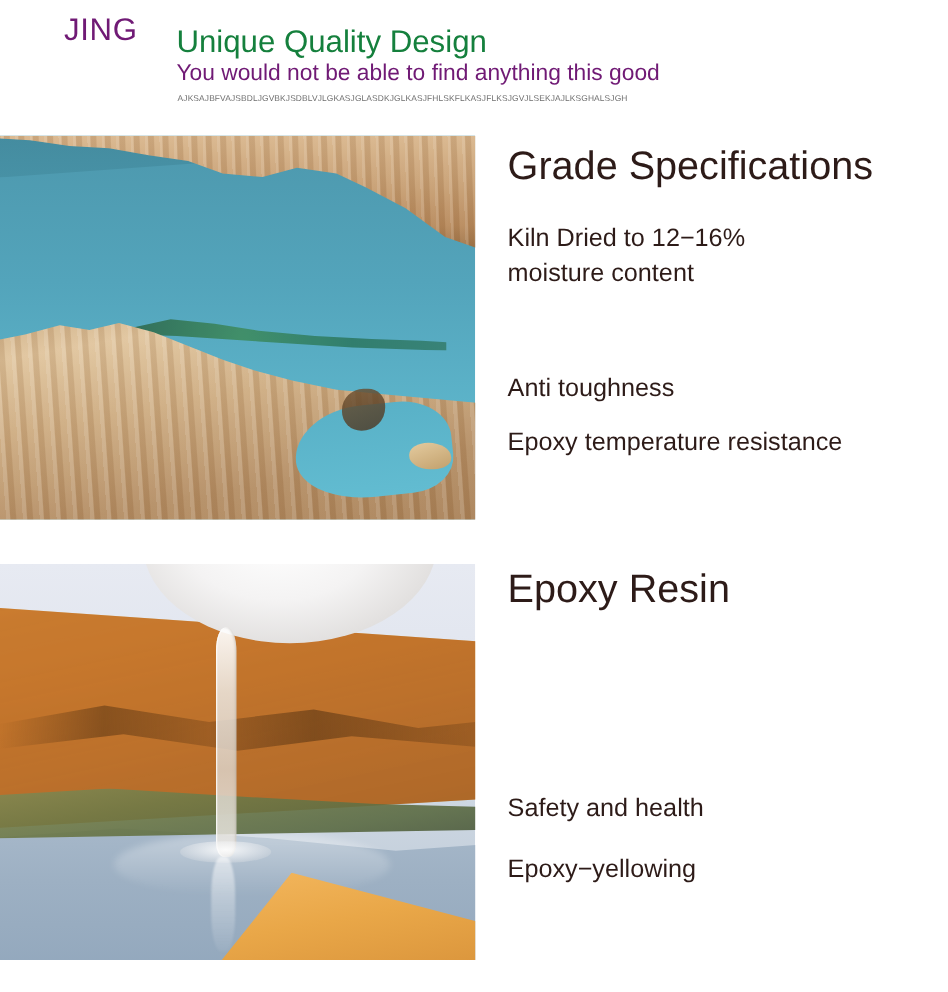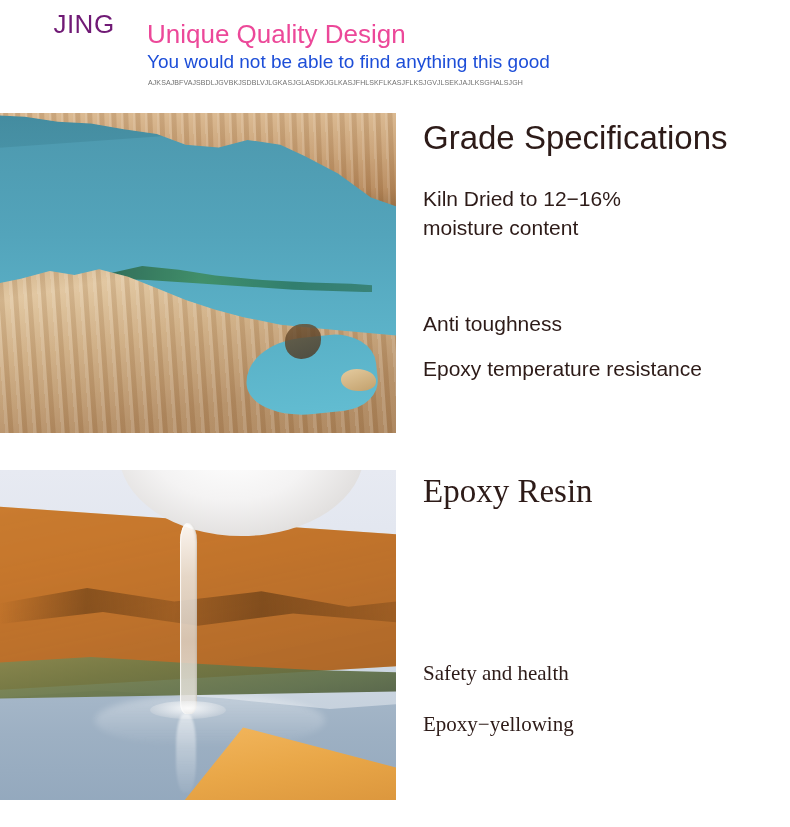--- a/index.html
+++ b/index.html
@@ -38,29 +38,29 @@
   }
   .brand-line { display: block; }
 
   .header-text {
     position: absolute;
     left: 147px;
     top: 20px;
     width: 620px;
   }
   .headline {
-    color: #ec4899;
+    color: #15803d;
     font-size: 26px;
     line-height: 29px;
     font-weight: 400;
     margin: 0;
     white-space: nowrap;
   }
   .subline {
-    color: #1d4ed8;
+    color: #701a75;
     font-size: 19px;
     line-height: 24px;
     font-weight: 400;
     margin: 1px 0 0 0;
     white-space: nowrap;
   }
   .microline {
     color: #6f6f6f;
     font-size: 7px;
     line-height: 11px;
@@ -69,21 +69,21 @@
     white-space: nowrap;
   }
 
   
   .section {
     position: absolute;
     left: 0;
     width: 790px;
   }
   #section-1 { top: 113px; height: 320px; }
-  #section-2 { top: 470px; height: 330px; font-family: Liberation Serif, serif; }
+  #section-2 { top: 470px; height: 330px; }
 
   .photo {
     position: absolute;
     left: 0;
     top: 0;
     width: 396px;
     height: 100%;
     overflow: hidden;
   }
 

